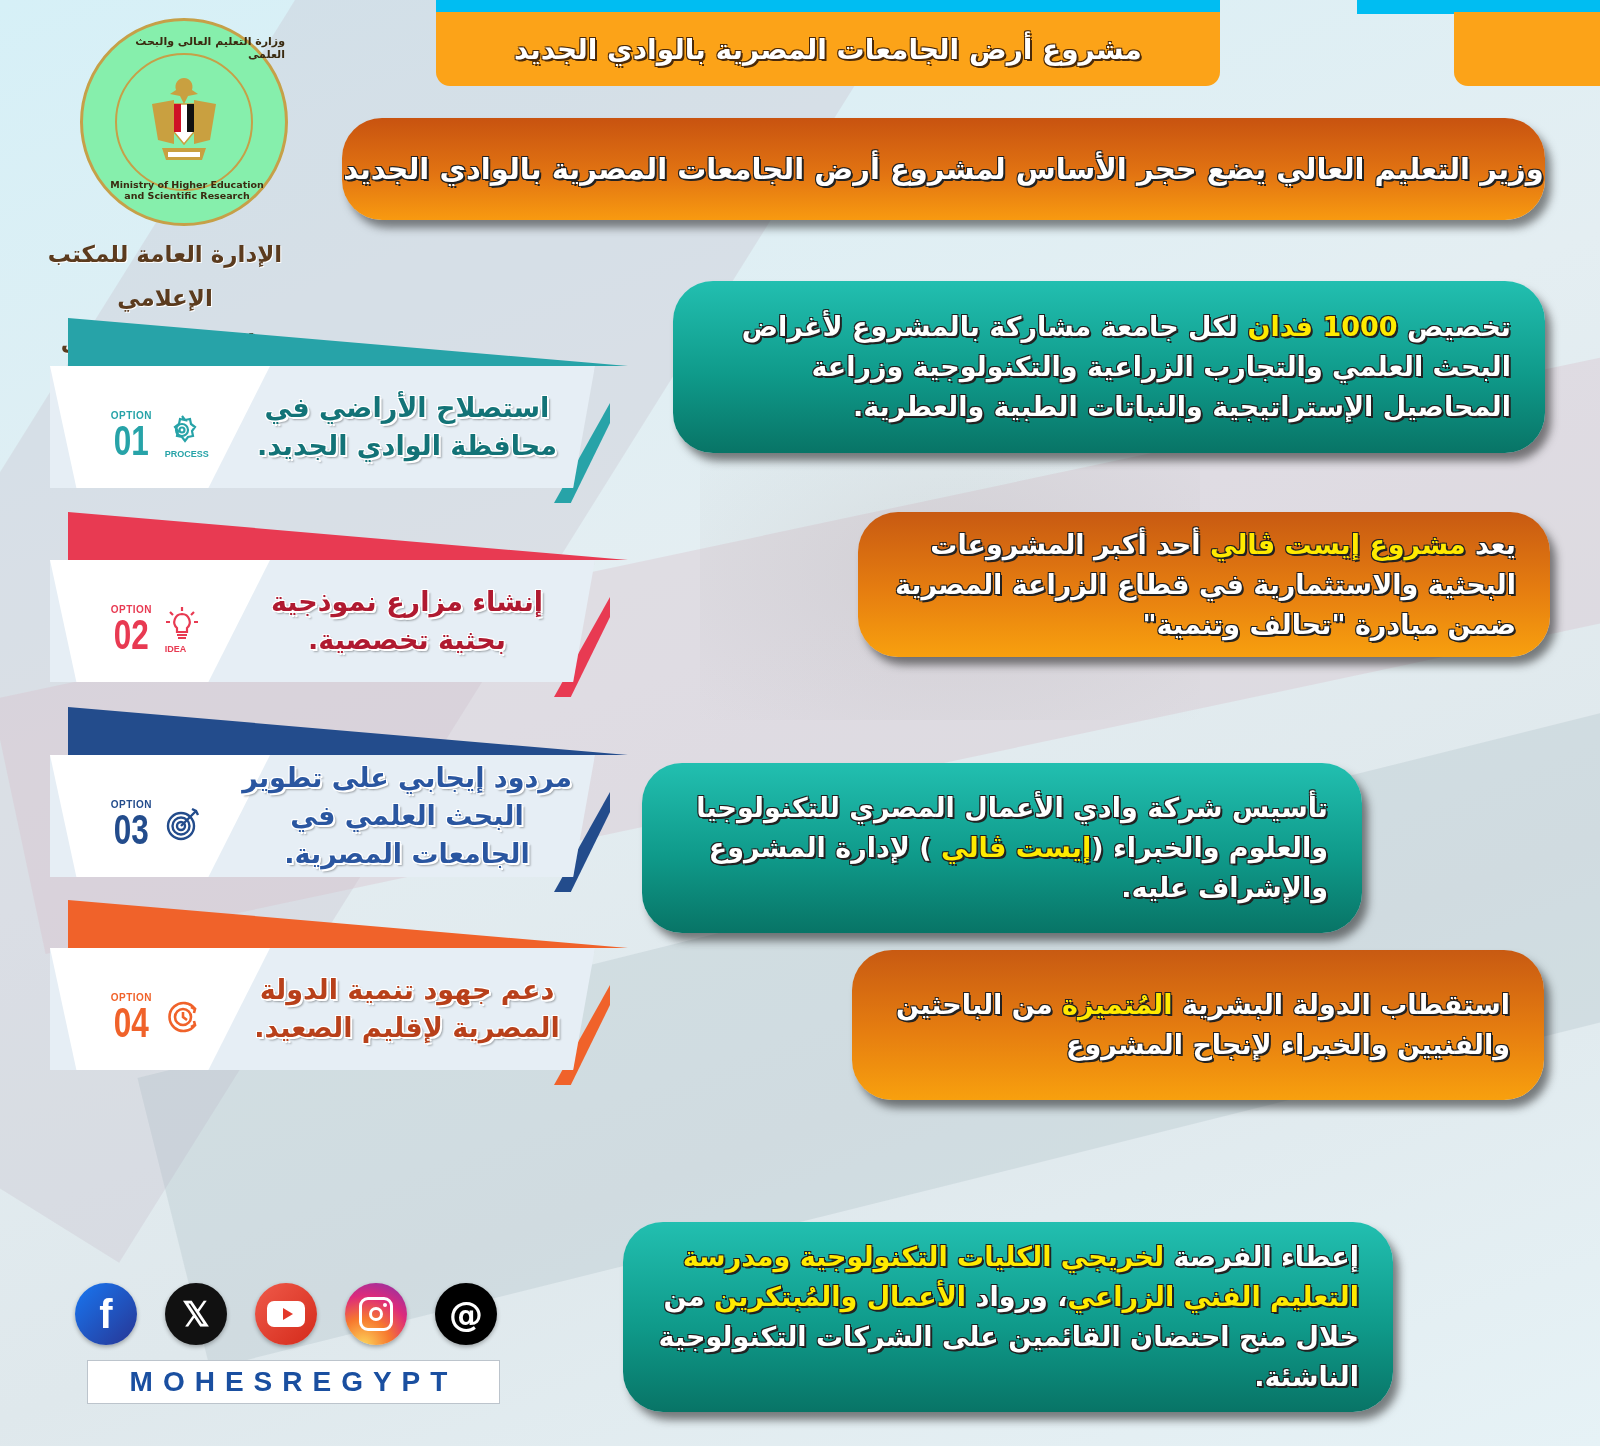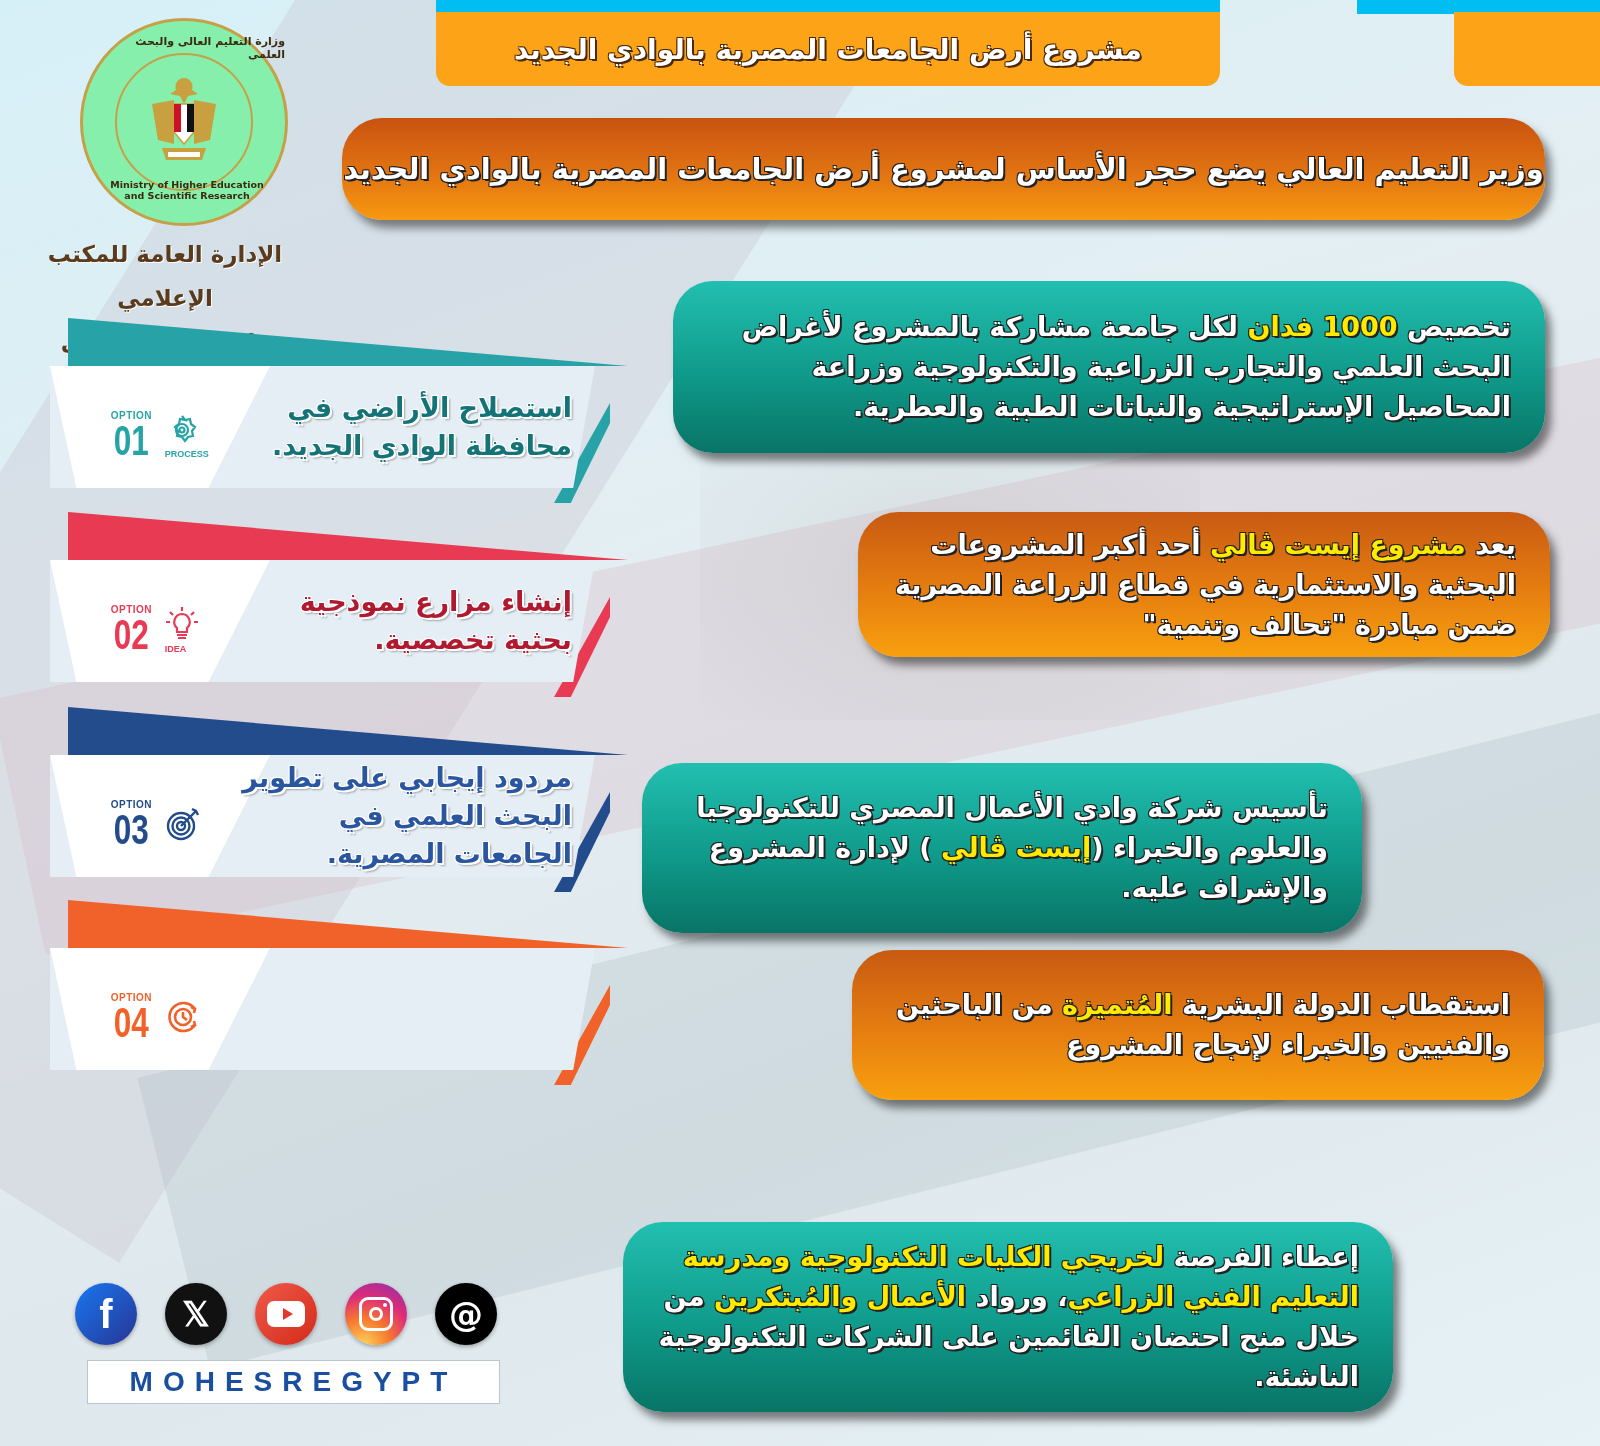--- a/index.html
+++ b/index.html
@@ -107,21 +107,21 @@
   .opt .badge {
     position: absolute; left: 58px; top: 72px; display: flex; align-items: center; gap: 10px; margin-top: 20px;
   }
   .opt .num-wrap { display: flex; flex-direction: column; align-items: center; }
   .opt .opt-label { font-family: "Liberation Sans", sans-serif; font-size: 10px; font-weight: bold; letter-spacing: 0.5px; }
   .opt .opt-num { font-family: "Liberation Sans", sans-serif; font-size: 42px; font-weight: bold; line-height: 40px; transform: scaleX(0.75); }
   .opt .icon-wrap { display: flex; flex-direction: column; align-items: flex-start; }
   .opt .icon-cap { font-family: "Liberation Sans", sans-serif; font-size: 9px; font-weight: bold; margin-top: 2px; }
   .opt .opt-text {
     position: absolute; right: 28px; top: 48px; height: 122px; width: 330px;
-    direction: rtl; font-weight: bold; font-size: 27px; line-height: 38px;
+    direction: rtl; text-align: center; font-weight: bold; font-size: 27px; line-height: 38px;
     display: flex; align-items: center; justify-content: center;
     text-shadow: 2px 2px 0 #fff, -1px -1px 0 #fff, 1px -1px 0 #fff, -1px 1px 0 #fff, 3px 3px 2px rgba(0,0,0,0.3);
   }
   .o1 { top: 318px; } .o2 { top: 512px; } .o3 { top: 707px; } .o4 { top: 900px; }
 
   
   .social { position: absolute; left: 75px; top: 1283px; display: flex; gap: 28px; }
   .soc {
     width: 62px; height: 62px; border-radius: 50%; display: flex; align-items: center; justify-content: center;
     color: #fff; font-weight: bold; box-shadow: 0 2px 4px rgba(0,0,0,0.3);
@@ -287,20 +287,21 @@
           <g fill="none" stroke="#f0622a" stroke-width="2.6">
             <path d="M30 10 A14 14 0 1 0 30 26"></path>
             <circle cx="18" cy="18" r="8"></circle>
             <path d="M18 13 v5 l4 3"></path>
             <path d="M26 8 l4 2 -1 4 M26 28 l4-2 -1-4"></path>
           </g>
         </svg>
       <span class="icon-cap"></span>
     </div>
   </div>
+  <div class="opt-text" style="color:#b8401a">دعم جهود تنمية الدولة المصرية لإقليم الصعيد.</div>
 </div>
 
 <div class="social">
   <div class="soc fb">
       <span>f</span>
     </div>
   <div class="soc x">
       <span>𝕏</span>
     </div>
   <div class="soc yt">

